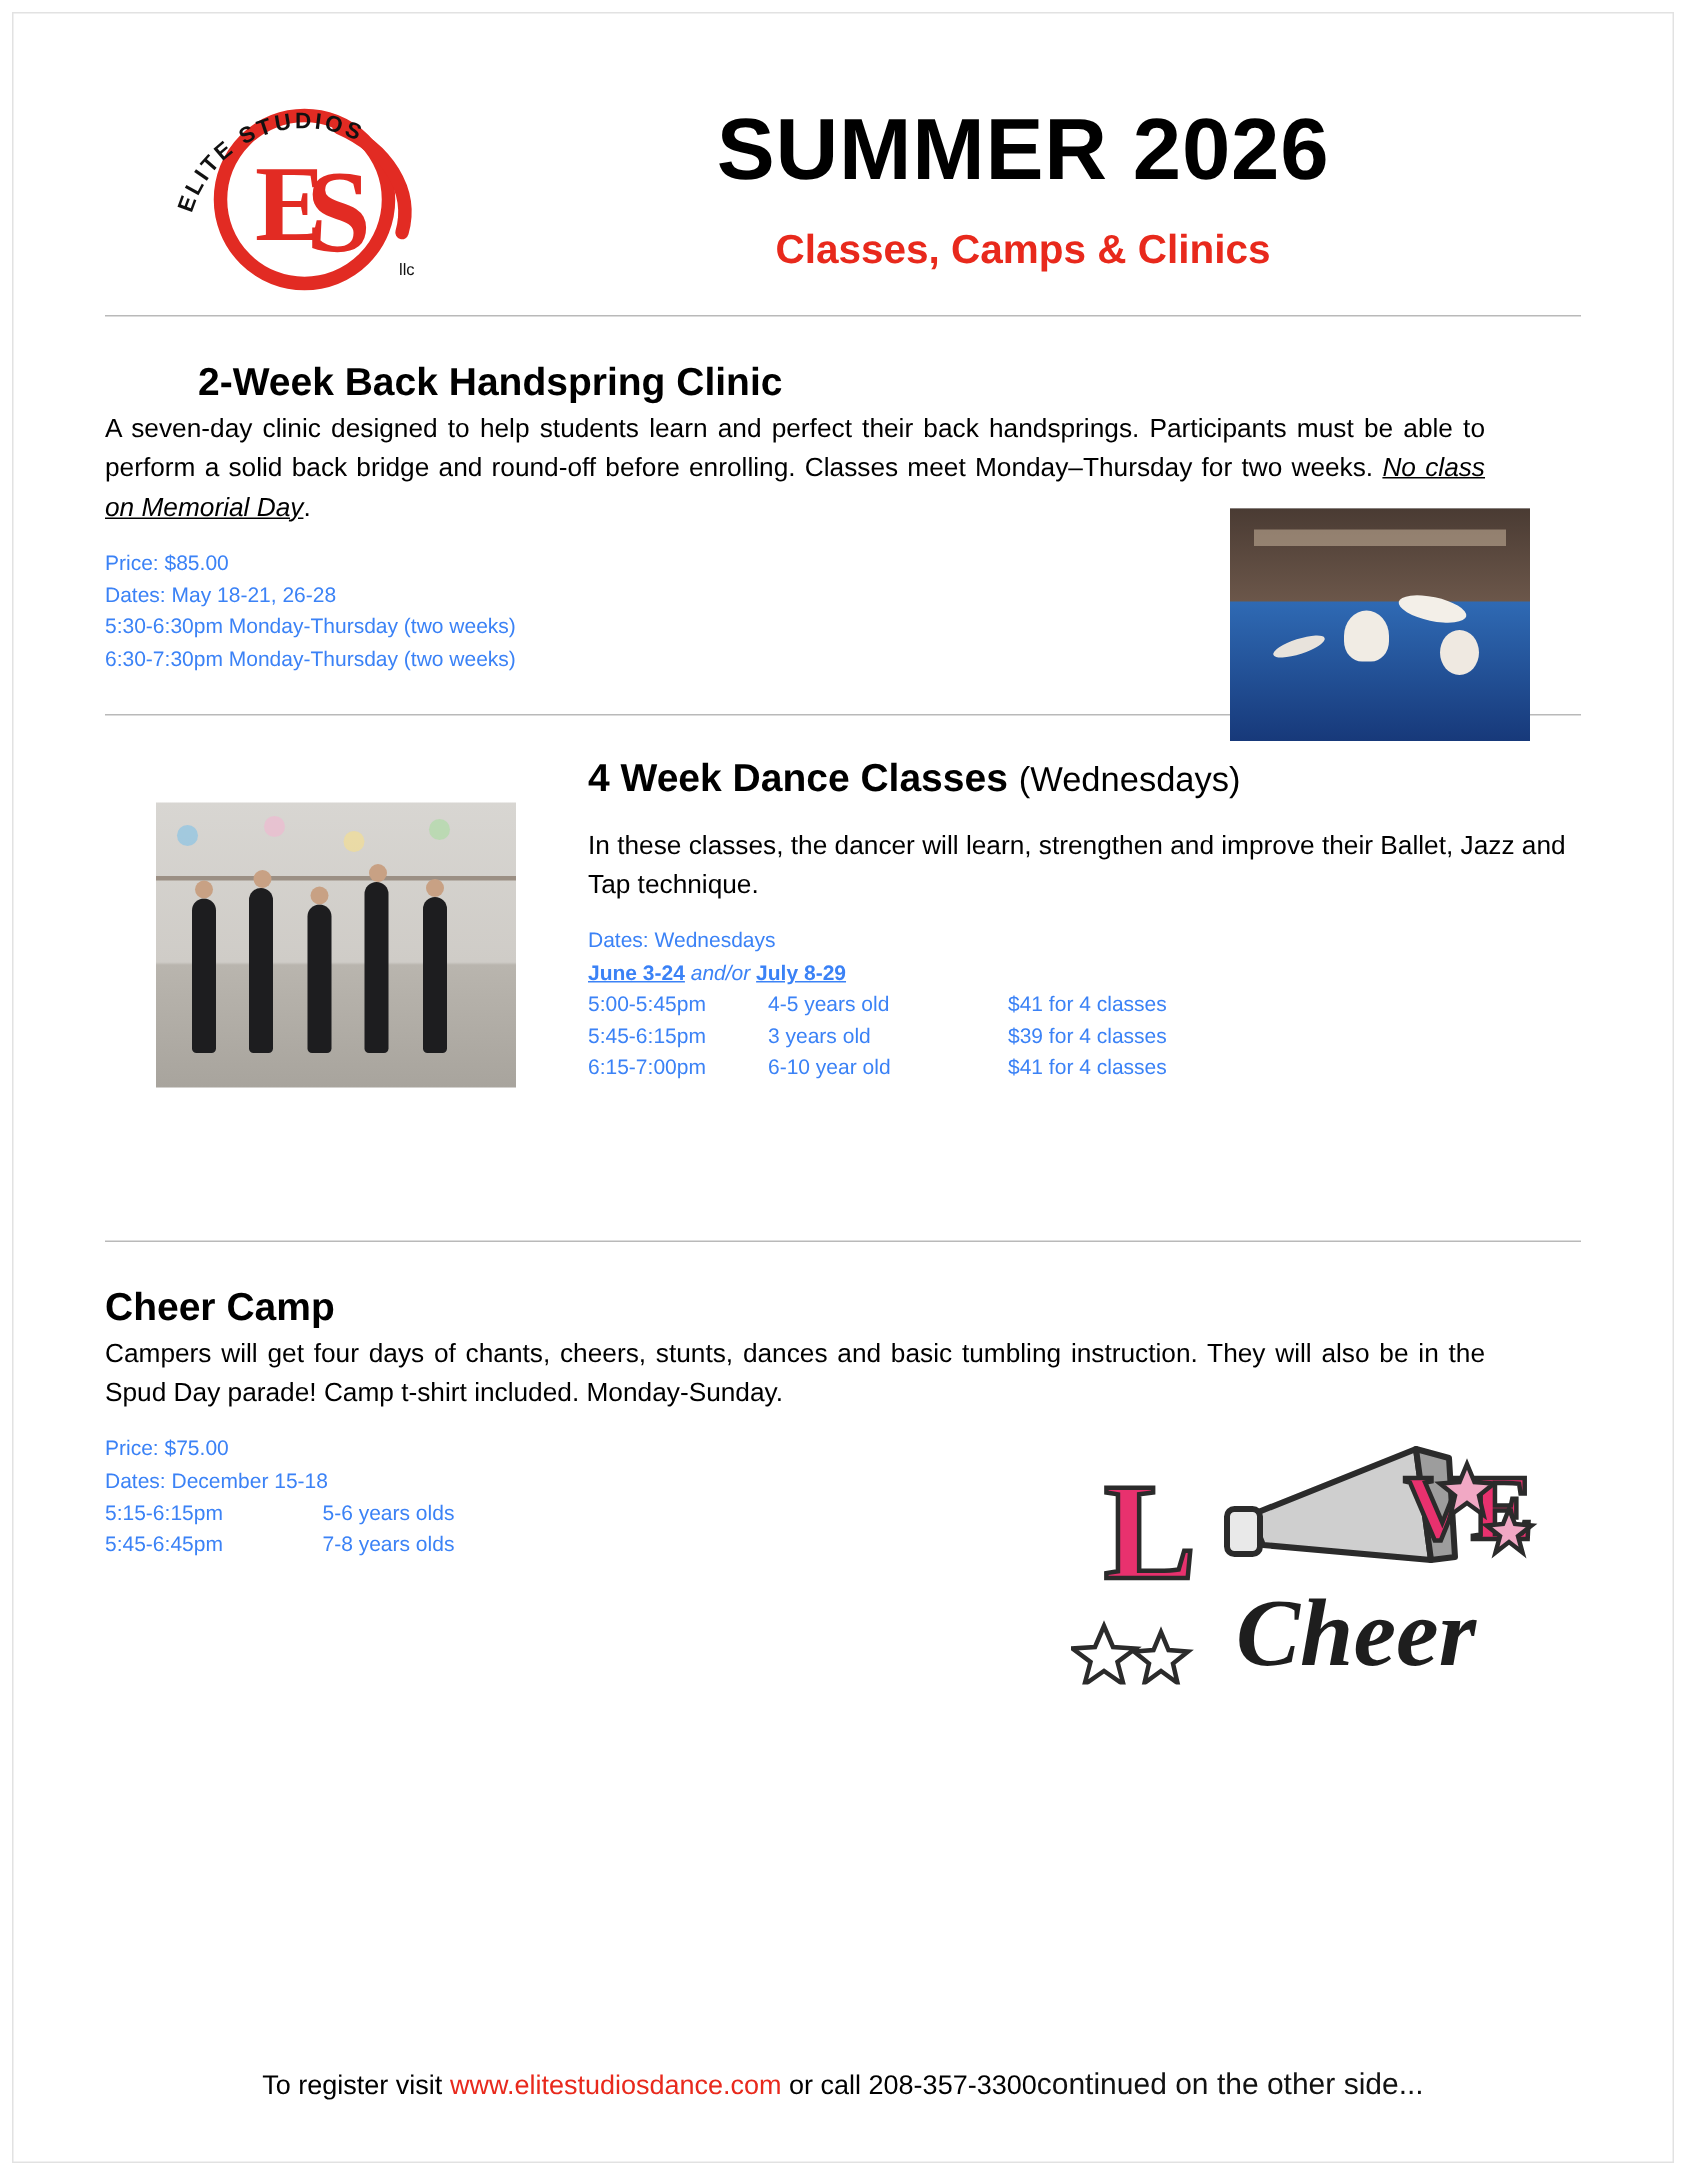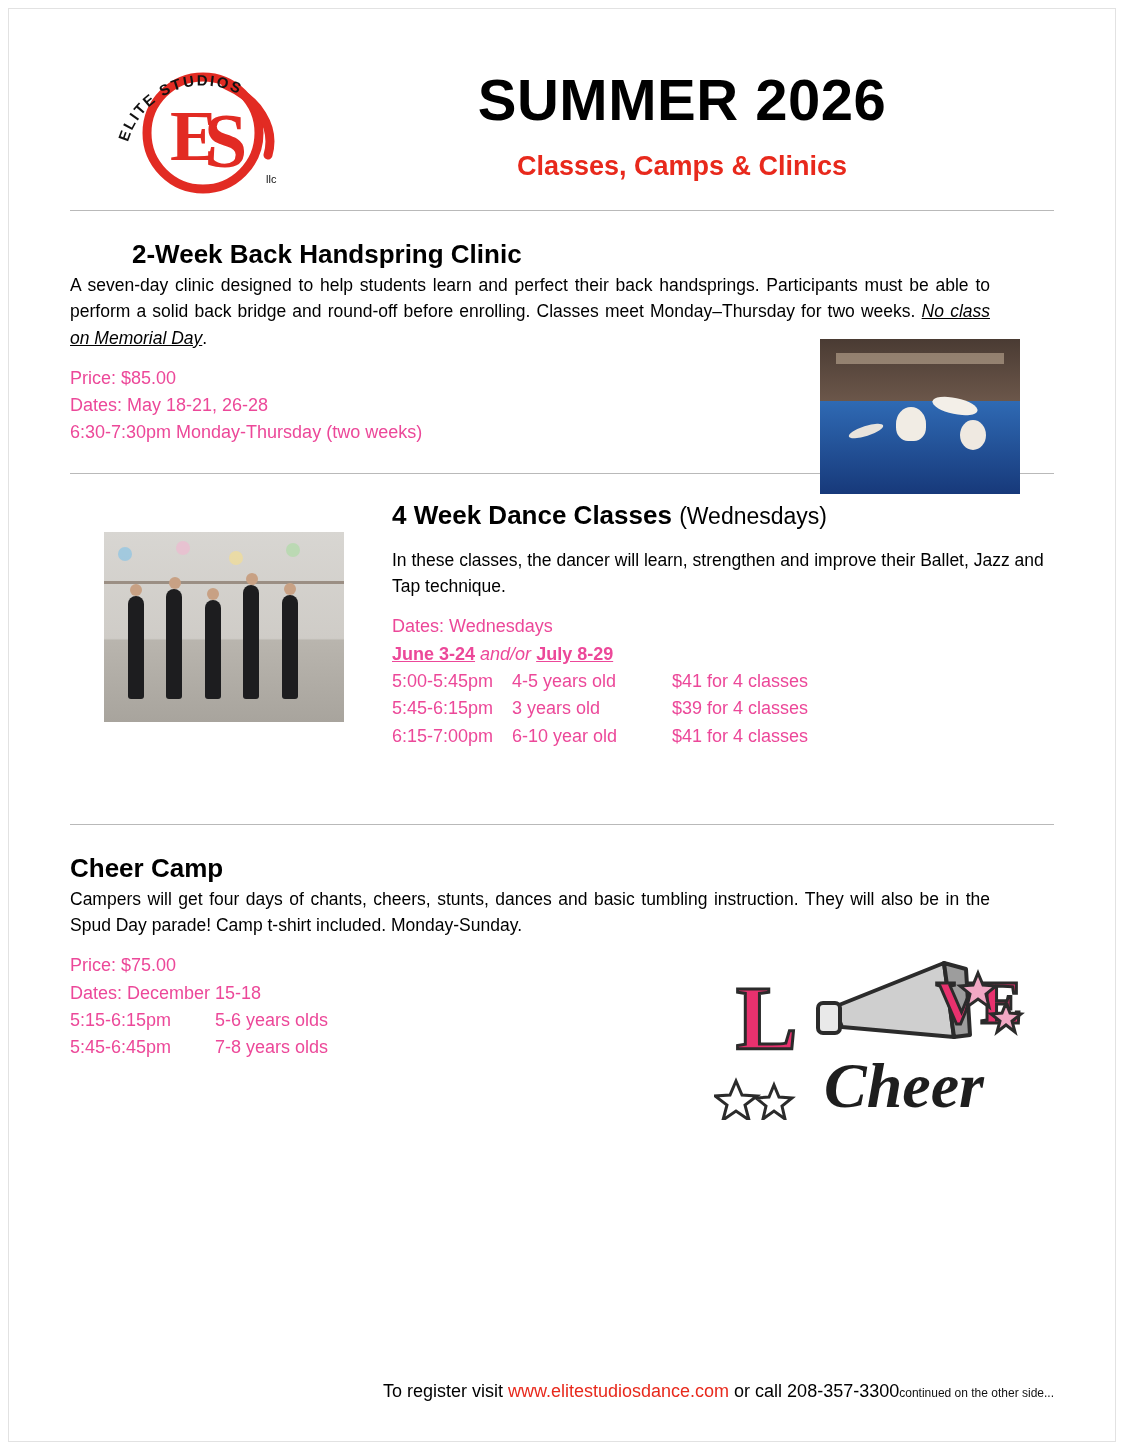--- a/index.html
+++ b/index.html
@@ -88,23 +88,23 @@
     font-size: 17.5px;
     line-height: 1.5;
     color: #000;
     text-align: justify;
   }
   .body-text .u-i {
     text-decoration: underline;
     font-style: italic;
   }
   .detail {
-    font-size: 18px;
+    font-size: 14px;
     line-height: 1.52;
-    color: #ec4899;
+    color: #3b82f6;
   }
 
   
   #sec-handspring { padding-top: 28px; padding-bottom: 26px; }
   #sec-handspring .sec-title { margin-left: 62px; }
   #sec-handspring .txtcol { width: 920px; }
   .hs-photo {
     position: absolute;
     right: 104px;
     top: 128px;
@@ -192,26 +192,26 @@
   }
 
   
   .footer {
     position: absolute;
     left: 70px;
     right: 70px;
     bottom: 48px;
     display: flex;
     align-items: baseline;
-    justify-content: flex-end;
+    justify-content: center;
     font-size: 18px;
   }
   .footer .link { color: #e8291c; }
   .footer .cont {
-    font-size: 12px;
+    font-size: 20px;
     color: #111;
   }
   .spacer-sm { height: 14px; }
 </style>
 </head>
 <body>
 
 <div class="page">
   <div class="page-border"></div>
 
@@ -244,20 +244,21 @@
   <div class="section" id="sec-handspring">
     <div class="sec-title">2-Week Back Handspring Clinic</div>
     <div class="txtcol">
       <div class="body-text">
         <span>A seven-day clinic designed to help students learn and perfect their back handsprings. Participants must be able to perform a solid back bridge and round-off before enrolling. Classes meet Monday–Thursday for two weeks.</span>
         <span class="u-i">No class on Memorial Day</span><span>.</span>
       </div>
       <div class="spacer-sm"></div>
       <div class="detail">Price: $85.00</div>
       <div class="detail dates">Dates: May 18-21, 26-28</div>
+      <div class="detail">5:30-6:30pm Monday-Thursday (two weeks)</div>
       <div class="detail">6:30-7:30pm Monday-Thursday (two weeks)</div>
     </div>
 
     <div class="hs-photo">
       <div class="wall"></div>
       <div class="floormat"></div>
       <div class="person p1"></div>
       <div class="person p2"></div>
       <div class="person p3"></div>
       <div class="person p4"></div>

